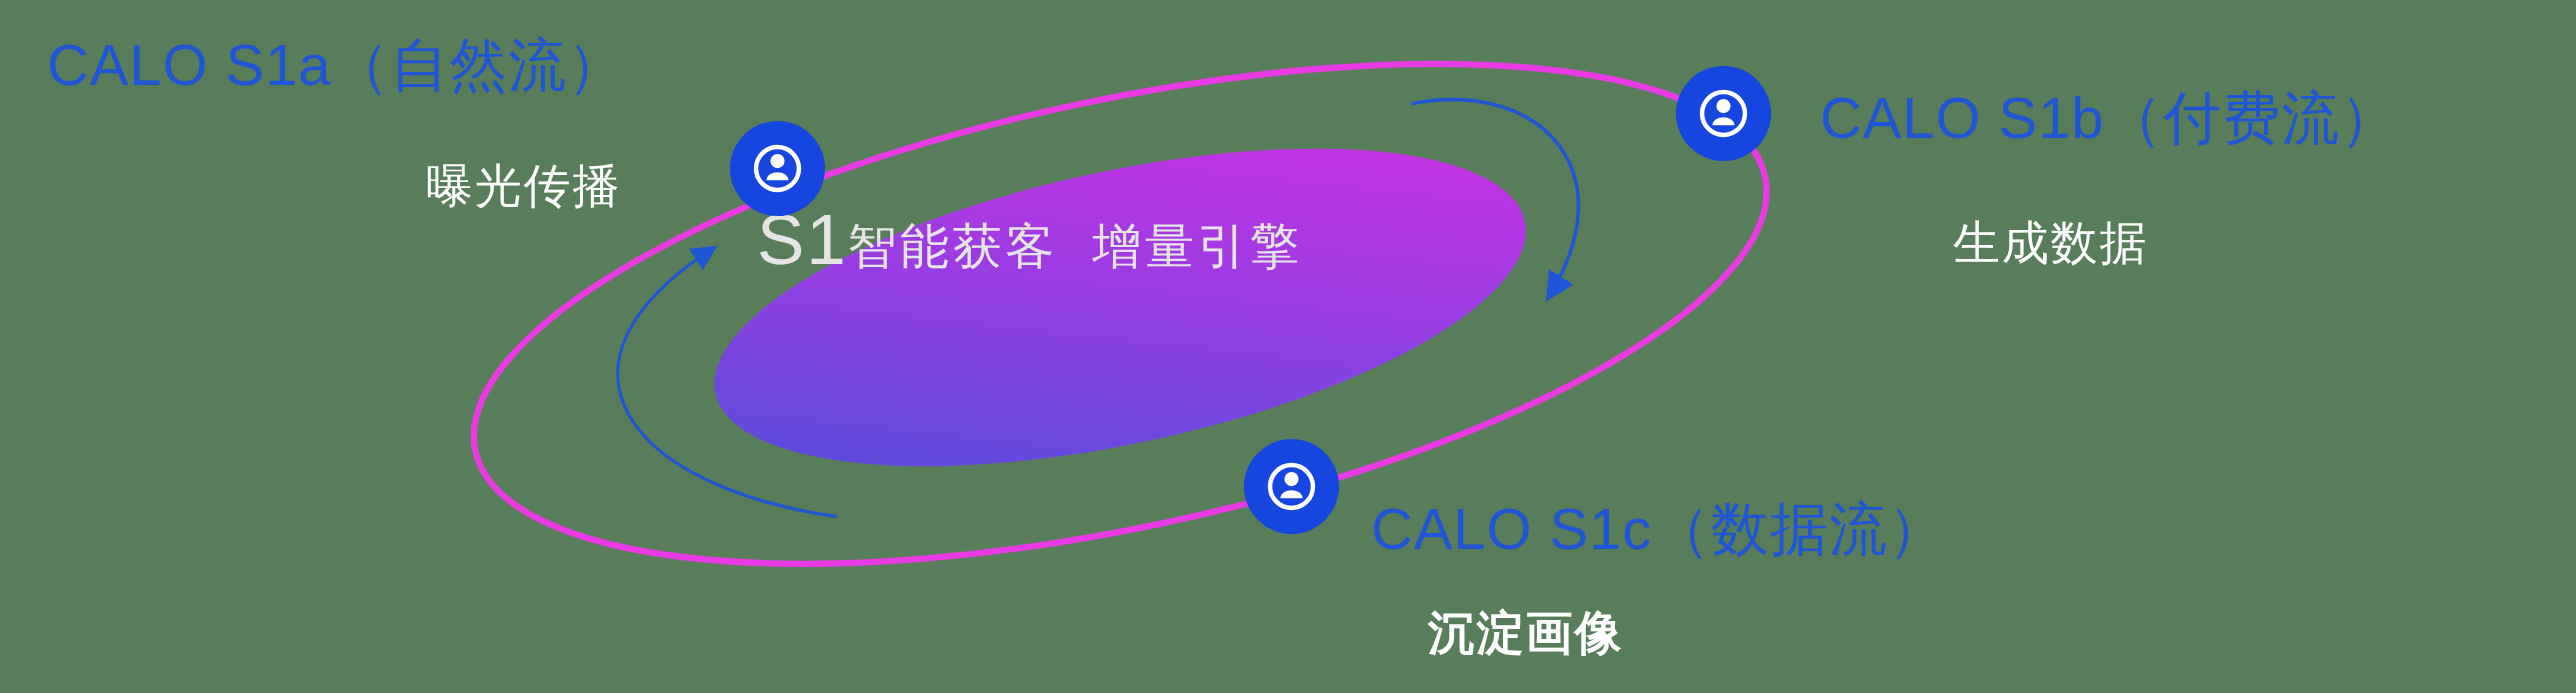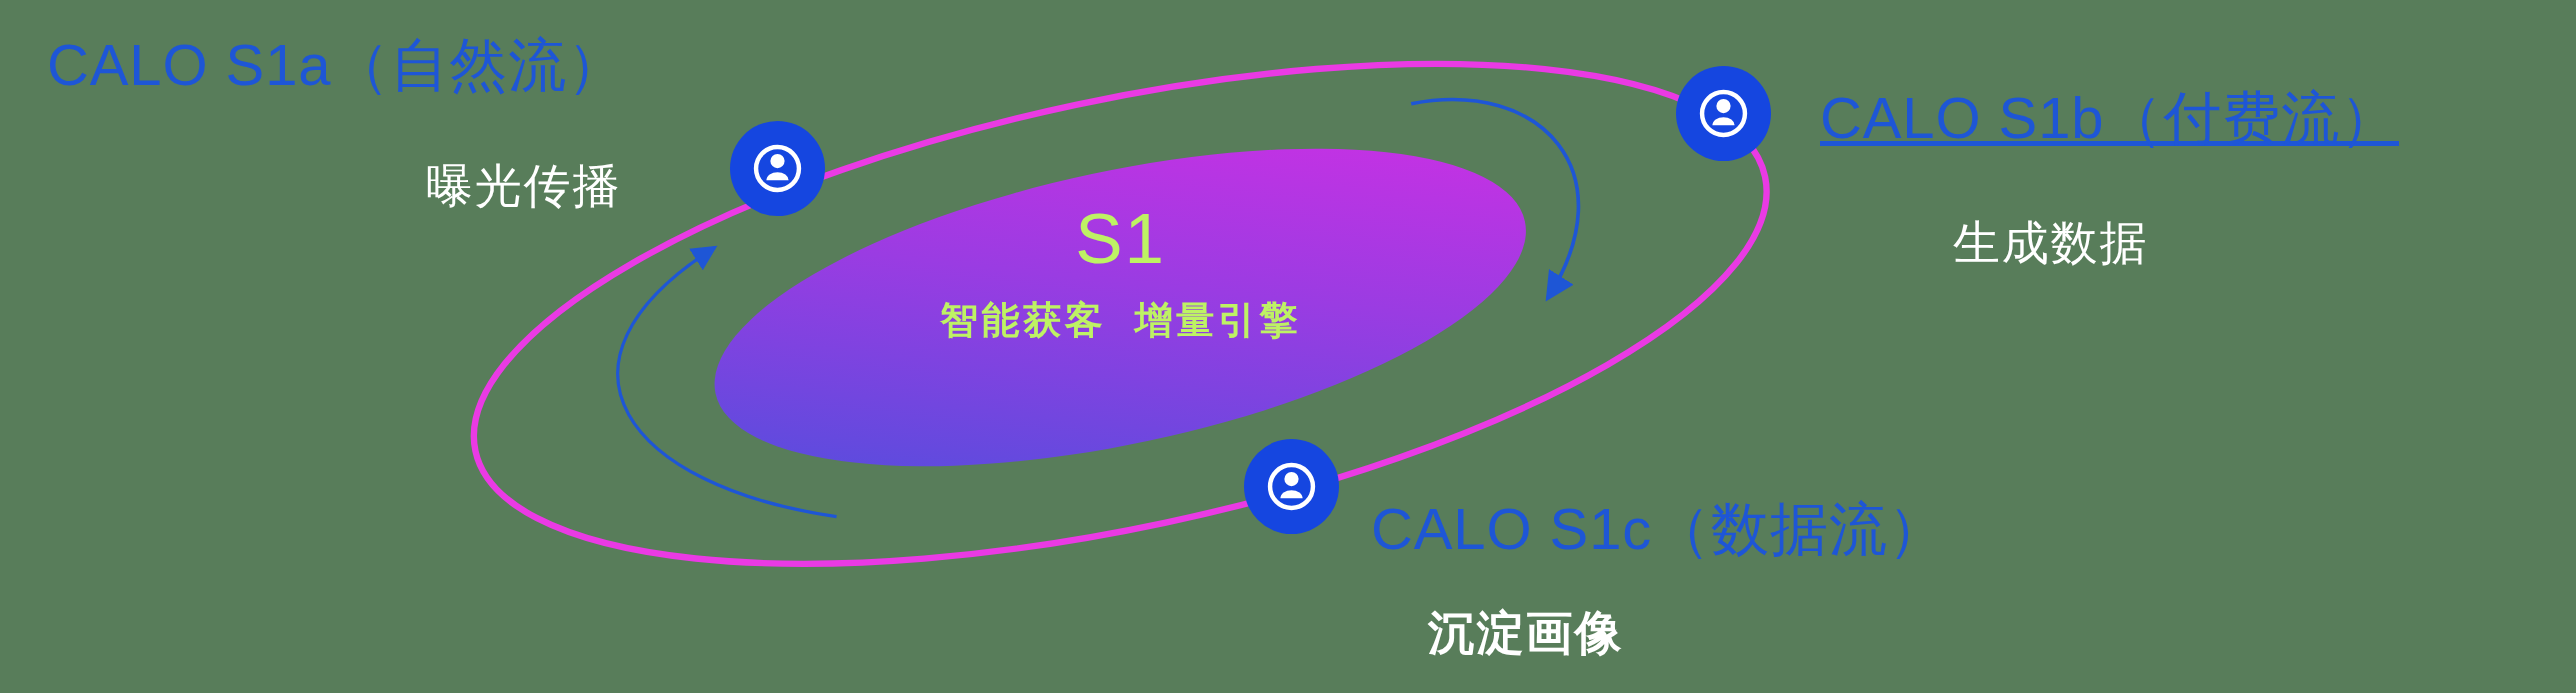--- a/index.html
+++ b/index.html
@@ -48,34 +48,34 @@
     align-items: center;
     justify-content: center;
   }
   .node svg { width: 71px; height: 71px; display: block; }
   .core-text {
     position: absolute;
     left: 757px;
     top: 198px;
     width: 727px;
     display: flex;
-    flex-direction: column;
+    flex-direction: row;
     align-items: center;
-    color: #bef264;
+    color: #e5e5e5;
     text-align: center;
   }
   .core-title {
     font-size: 71px;
     font-weight: 500;
     letter-spacing: 1.8px;
   }
   .core-subtitle {
     margin-top: 16.4px;
-    font-size: 38px;
-    font-weight: 700;
+    font-size: 49px;
+    font-weight: 400;
     letter-spacing: 3.6px;
     white-space: pre;
   }
 </style>
 </head>
 <body>
 
 <div class="stage">
 
   <svg class="orbit-svg" viewBox="0 0 2833 763" aria-hidden="true">
@@ -114,21 +114,21 @@
   <div class="blue-label" style="left:47px; top:27px;">CALO S1a（自然流）</div>
   <div class="white-sub" style="left:426px; top:155px;">曝光传播</div>
 
   <div class="node" style="left:1676px; top:66px;">
     <svg viewBox="0 0 48 48">
       <circle cx="24" cy="24" r="14.5" fill="none" stroke="#ffffff" stroke-width="3"></circle>
       <circle cx="24" cy="19" r="4.8" fill="#ffffff"></circle>
       <path d="M16.5 32 a7.5 5.5 0 0 1 15 0 z" fill="#ffffff"></path>
     </svg>
   </div>
-  <div class="blue-label" style="left:1820px; top:80px;text-decoration:underline;">CALO S1b（付费流）</div>
+  <div class="blue-label" style="left:1820px; top:80px;">CALO S1b（付费流）</div>
   <div class="white-sub" style="left:1953px; top:212px;">生成数据</div>
 
   <div class="node" style="left:1244px; top:439px;">
     <svg viewBox="0 0 48 48">
       <circle cx="24" cy="24" r="14.5" fill="none" stroke="#ffffff" stroke-width="3"></circle>
       <circle cx="24" cy="19" r="4.8" fill="#ffffff"></circle>
       <path d="M16.5 32 a7.5 5.5 0 0 1 15 0 z" fill="#ffffff"></path>
     </svg>
   </div>
   <div class="blue-label" style="left:1371px; top:491px;">CALO S1c（数据流）</div>

